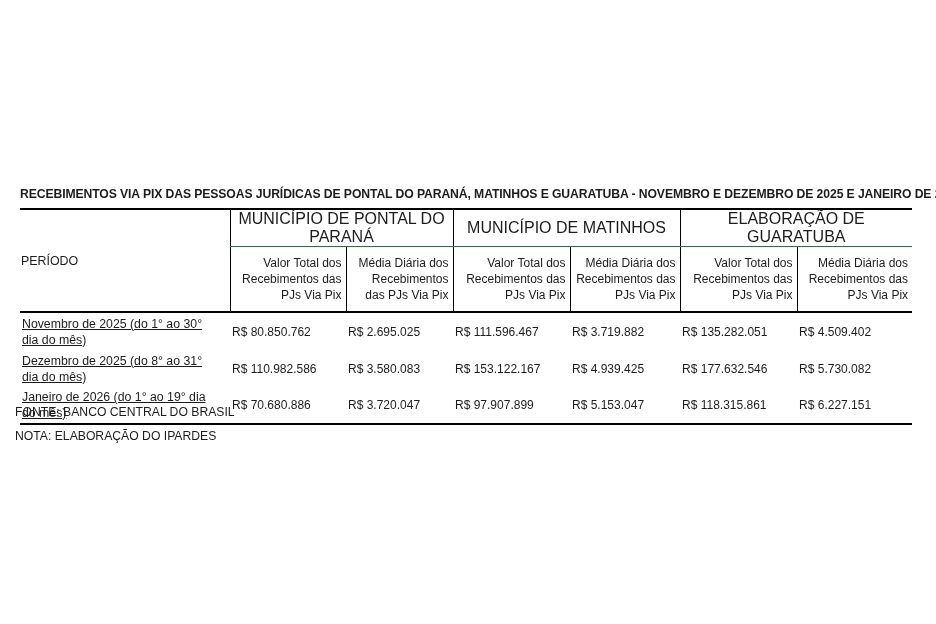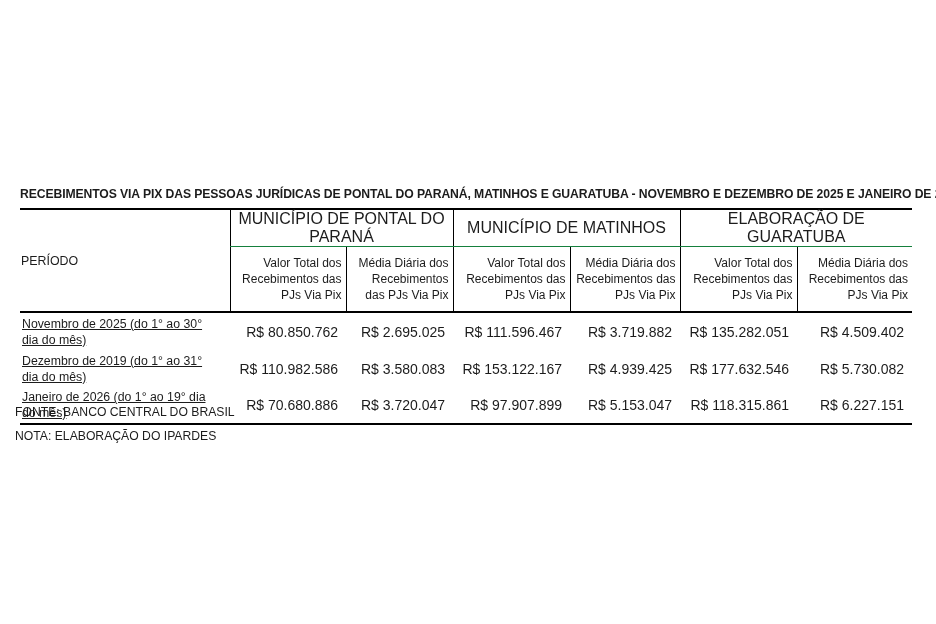--- a/index.html
+++ b/index.html
@@ -37,22 +37,22 @@
     border-left:1px solid #000;
     font-size:12px;line-height:16px;padding:2px 4px;
   }
   td.period-cell{
     text-align:left;vertical-align:middle;
     padding:2px 10px 2px 2px;line-height:16px;font-size:12.3px;
     height:33px;
     text-decoration:underline;
   }
   td.value-cell{
-    text-align:right;vertical-align:middle;
-    padding:2px 8px 2px 2px;font-size:14px;height:33px;
+    vertical-align:middle;
+    padding:2px 8px 2px 2px;font-size:12px;height:33px;
   }
   tr.row-last td{height:29px;}
   .footnote{
     position:absolute;left:15px;font-size:12.2px;letter-spacing:0;
   }
   .fonte{top:405px;}
   .nota{top:429px;}
 </style>
 </head>
 <body>
@@ -92,21 +92,21 @@
         <tr>
           <td class="period-cell">Novembro de 2025 (do 1° ao 30° dia do mês)</td>
           <td class="value-cell">R$ 80.850.762</td>
           <td class="value-cell">R$ 2.695.025</td>
           <td class="value-cell">R$ 111.596.467</td>
           <td class="value-cell">R$ 3.719.882</td>
           <td class="value-cell">R$ 135.282.051</td>
           <td class="value-cell">R$ 4.509.402</td>
         </tr>
         <tr>
-          <td class="period-cell">Dezembro de 2019 (do 1° ao 31° dia do mês)</td>
+          <td class="period-cell">Dezembro de 2025 (do 8° ao 31° dia do mês)</td>
           <td class="value-cell">R$ 110.982.586</td>
           <td class="value-cell">R$ 3.580.083</td>
           <td class="value-cell">R$ 153.122.167</td>
           <td class="value-cell">R$ 4.939.425</td>
           <td class="value-cell">R$ 177.632.546</td>
           <td class="value-cell">R$ 5.730.082</td>
         </tr>
         <tr class="row-last">
           <td class="period-cell">Janeiro de 2026 (do 1° ao 19° dia do mês)</td>
           <td class="value-cell">R$ 70.680.886</td>

